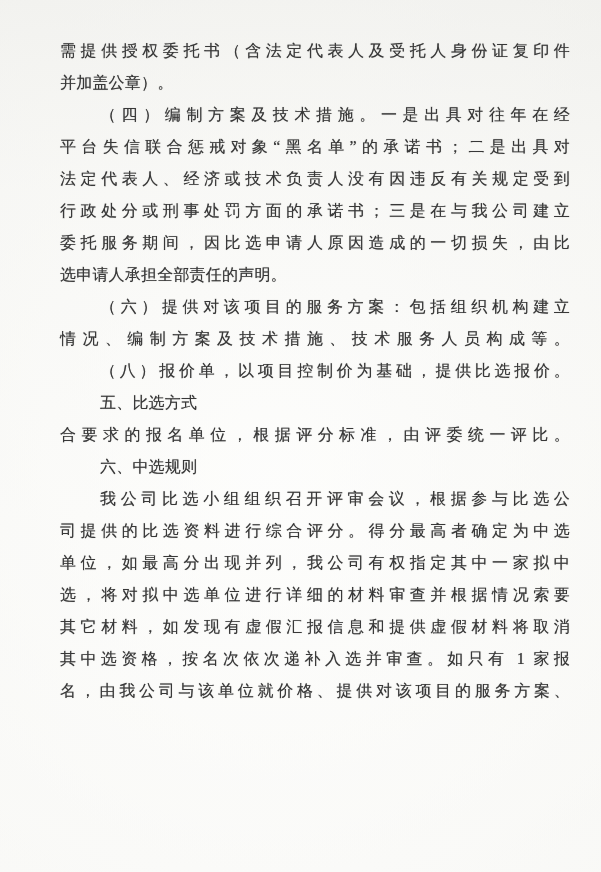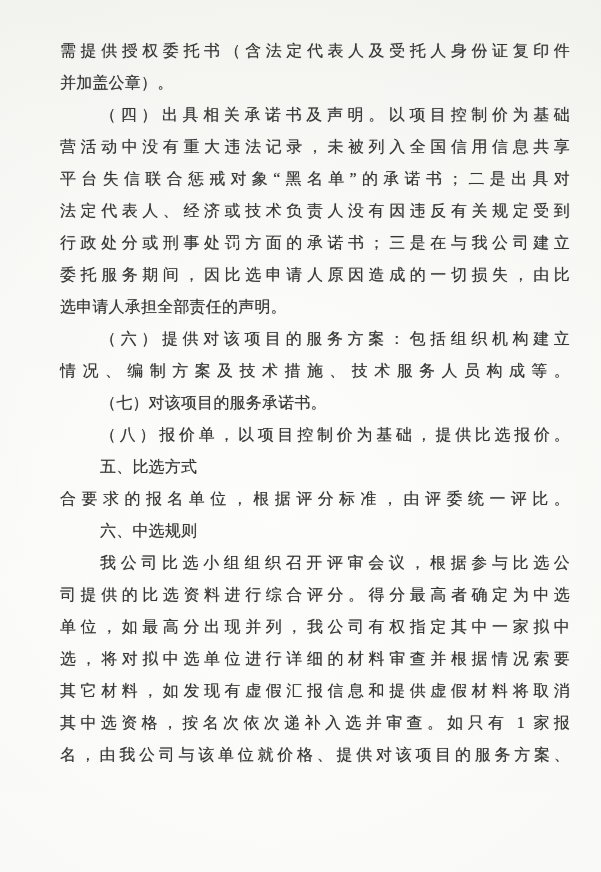--- a/index.html
+++ b/index.html
@@ -50,30 +50,28 @@
     width: 510px;
   }
 </style>
 </head>
 <body>
 
 <div class="page">
   <div class="textblock">
     <div class="line j">需提供授权委托书（含法定代表人及受托人身份证复印件</div>
     <div class="line">并加盖公章）。</div>
-    <div class="line j ind">（四）出具相关承诺书及声明。以项目控制价为基础</div>
-    <div class="line j">营活动中没有重大违法记录，未被列入全国信用信息共享</div>
+    <div class="line j ind">（四）编制方案及技术措施。一是出具对往年在经</div>
     <div class="line j">平台失信联合惩戒对象“黑名单”的承诺书；二是出具对</div>
     <div class="line j">法定代表人、经济或技术负责人没有因违反有关规定受到</div>
     <div class="line j">行政处分或刑事处罚方面的承诺书；三是在与我公司建立</div>
     <div class="line j">委托服务期间，因比选申请人原因造成的一切损失，由比</div>
     <div class="line">选申请人承担全部责任的声明。</div>
     <div class="line j ind">（六）提供对该项目的服务方案：包括组织机构建立</div>
     <div class="line j">情况、编制方案及技术措施、技术服务人员构成等。</div>
-    <div class="line ind">（七）对该项目的服务承诺书。</div>
     <div class="line j ind">（八）报价单，以项目控制价为基础，提供比选报价。</div>
     <div class="line ind">五、比选方式</div>
     <div class="line j">合要求的报名单位，根据评分标准，由评委统一评比。</div>
     <div class="line ind">六、中选规则</div>
     <div class="line j ind">我公司比选小组组织召开评审会议，根据参与比选公</div>
     <div class="line j">司提供的比选资料进行综合评分。得分最高者确定为中选</div>
     <div class="line j">单位，如最高分出现并列，我公司有权指定其中一家拟中</div>
     <div class="line j">选，将对拟中选单位进行详细的材料审查并根据情况索要</div>
     <div class="line j">其它材料，如发现有虚假汇报信息和提供虚假材料将取消</div>
     <div class="line j">其中选资格，按名次依次递补入选并审查。如只有 1 家报</div>

